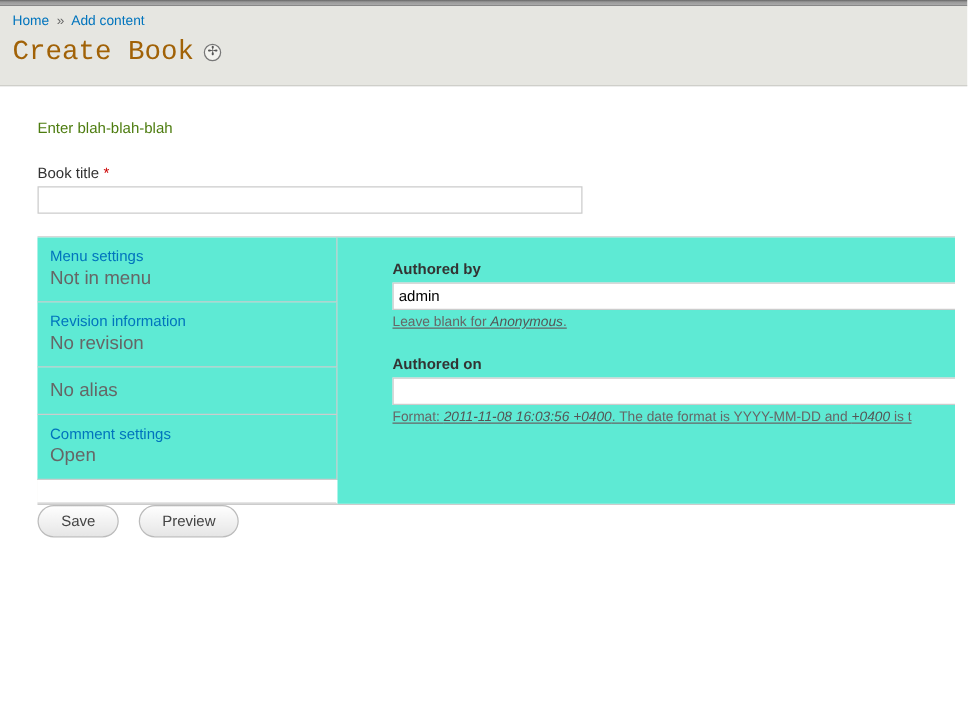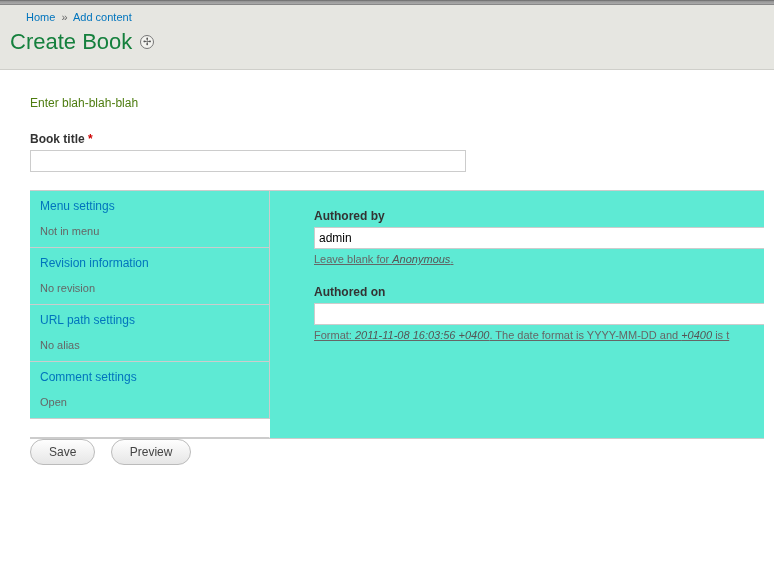--- a/index.html
+++ b/index.html
@@ -1,36 +1,36 @@
 <!DOCTYPE html>
 <html><head>
 <meta charset="utf-8">
 <style>
   * { box-sizing: border-box; }
   html, body { margin: 0; padding: 0; font-family: "Lucida Grande", "Lucida Sans Unicode", Verdana, sans-serif; font-size: 12px; color: #333; background: #fff; }
   .topbar { height: 5px; background: linear-gradient(to bottom, #666 0%, #999 40%, #aaa 100%); border-bottom: 1px solid #888; }
   .header-region { background: #e6e6e1; padding: 6px 10px 14px 10px; border-bottom: 1px solid #cfcfca; }
-  .breadcrumb { font-size: 11px; color: #555; margin-bottom: 6px; margin-left: 16px; }
+  .breadcrumb { font-size: 11px; color: #555; margin-bottom: 6px; }
   .breadcrumb a { color: #0074bd; text-decoration: none; }
   .breadcrumb span.sep { margin: 0 3px; color: #666; }
   .page-title-row { display: flex; align-items: center; }
-  h1.page-title { font-size: 22px; font-weight: normal; margin: 0 8px 0 0; color: #15803d; font-family: Liberation Sans, sans-serif; }
+  h1.page-title { font-size: 22px; font-weight: normal; margin: 0 8px 0 0; color: #a16207; font-family: Liberation Mono, monospace; }
   .gear-icon { display: inline-flex; align-items: center; justify-content: center; width: 14px; height: 14px; border: 1px solid #777; border-radius: 50%; font-size: 10px; line-height: 1; color: #555; background: #f3f3ef; }
   .content { padding: 26px 10px 10px 30px; }
   .intro { margin-bottom: 22px; color: #4d7c0f; }
   .field { margin-bottom: 18px; }
-  .field-label { font-weight: bold; margin-bottom: 4px; }
+  .field-label { font-weight: normal; margin-bottom: 4px; }
   .req { color: #c00; }
   input.text { width: 436px; height: 22px; border: 1px solid #ccc; padding: 2px 4px; font-size: 12px; background: #fff; }
   .vtabs-wrapper { display: flex; border-top: 1px solid #ccc; border-bottom: 1px solid #ccc; margin-top: 10px; }
   .vtabs { width: 240px; background: #f6f6f2; }
   .vtab { border-bottom: 1px solid #ccc; border-right: 1px solid #ccc; padding: 8px 10px 10px 10px; background: #5eead4; cursor: pointer; }
   .vtab.active { background: #fff; border-right: 1px solid #fff; }
   .vtab .ttl { color: #0074bd; font-weight: normal; }
-  .vtab .sub { color: #666; font-size: 11px; margin-top: 12px; }
+  .vtab .sub { color: #666; font-size: 15px; margin-top: 2px; }
   .vpane { flex: 1; padding: 18px 0 18px 44px; background: #5eead4; overflow: hidden; }
   .pane-label { font-weight: bold; margin-bottom: 4px; }
   .pane-field { margin-bottom: 20px; }
   input.wide { width: 600px; height: 22px; border: 1px solid #ccc; padding: 2px 4px; font-size: 12px; background: #fff; }
   .hint { color: #666; font-size: 11px; margin-top: 4px; text-decoration: underline; }
   .hint em { font-style: italic; color: #555; }
   .actions { margin-top: 0; }
   button.btn { background: linear-gradient(to bottom, #fefefe, #e6e6e6); border: 1px solid #bbb; border-radius: 14px; padding: 5px 18px; font-size: 12px; color: #444; cursor: pointer; margin-right: 12px; }
 </style>
 </head>
@@ -66,21 +66,20 @@
     <div class="vtabs">
       <div class="vtab">
         <div class="ttl">Menu settings</div>
         <div class="sub">Not in menu</div>
       </div>
       <div class="vtab">
         <div class="ttl">Revision information</div>
         <div class="sub">No revision</div>
       </div>
       <div class="vtab">
-        <div class="ttl">URL path settings</div>
         <div class="sub">No alias</div>
       </div>
       <div class="vtab">
         <div class="ttl">Comment settings</div>
         <div class="sub">Open</div>
       </div>
       <div class="vtab active">
       </div>
     </div>
 

